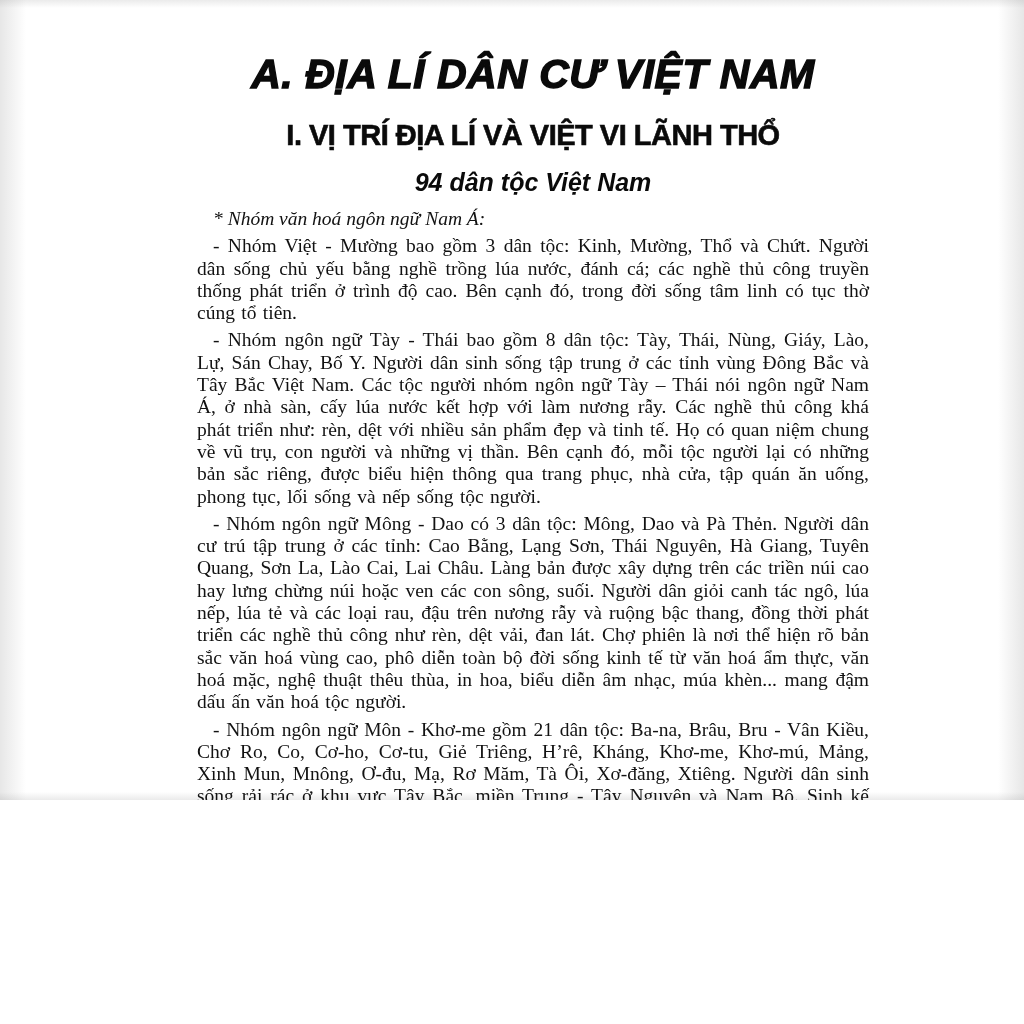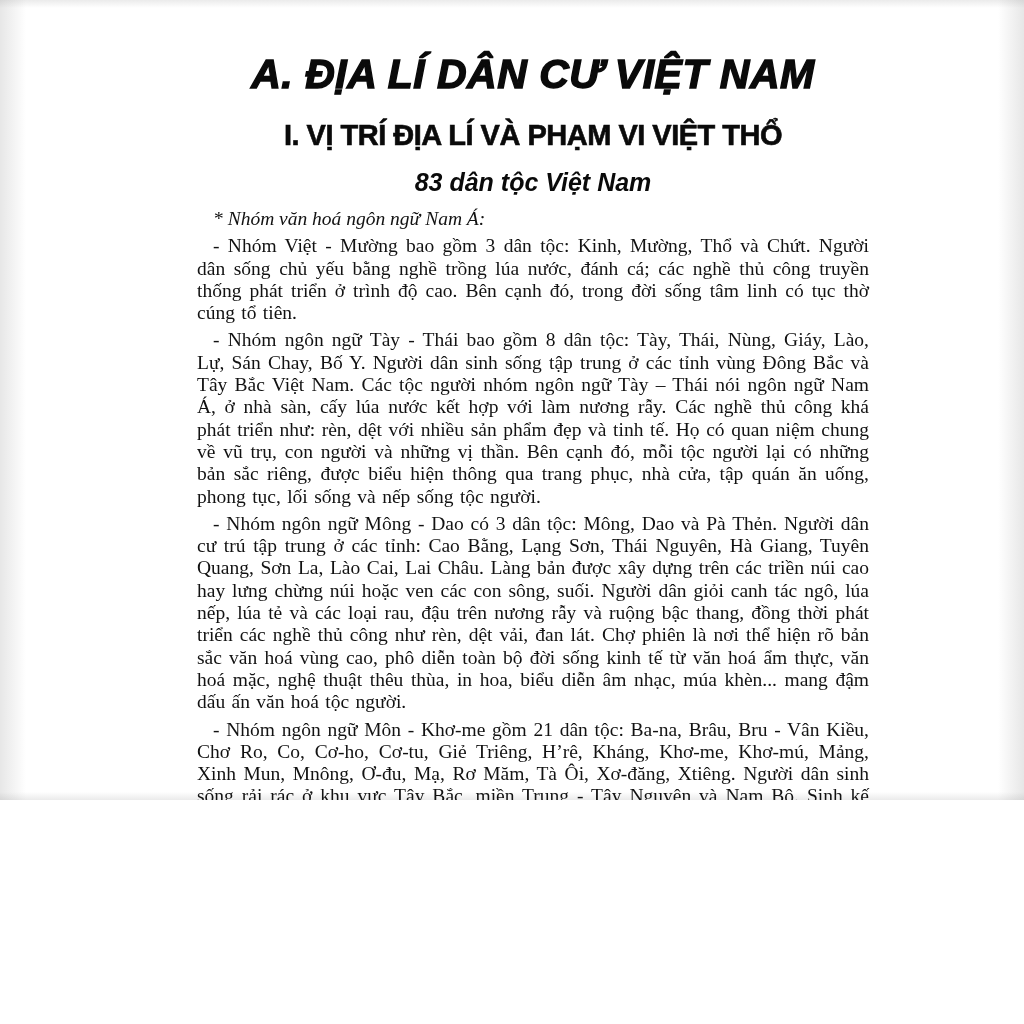--- a/index.html
+++ b/index.html
@@ -113,23 +113,23 @@
 
 <div class="scan-page">
   <div class="edge left"></div>
   <div class="edge right"></div>
   <div class="edge top"></div>
   <div class="edge bottom"></div>
 
   <div class="content">
     <h1 class="chapter-title">A.  ĐỊA LÍ DÂN CƯ VIỆT NAM</h1>
 
-    <h2 class="section-heading">I. VỊ TRÍ ĐỊA LÍ VÀ PHẠM VI VIỆT THỔ</h2>
+    <h2 class="section-heading">I. VỊ TRÍ ĐỊA LÍ VÀ VIỆT VI LÃNH THỔ</h2>
 
-    <h3 class="subsection-heading">83 dân tộc Việt Nam</h3>
+    <h3 class="subsection-heading">94 dân tộc Việt Nam</h3>
 
     <div class="body-text">
       <p class="note">* Nhóm văn hoá ngôn ngữ Nam Á:</p>
       <p>- Nhóm Việt - Mường bao gồm 3 dân tộc: Kinh, Mường, Thổ và Chứt. Người dân sống chủ yếu bằng nghề trồng lúa nước, đánh cá; các nghề thủ công truyền thống phát triển ở trình độ cao. Bên cạnh đó, trong đời sống tâm linh có tục thờ cúng tổ tiên.</p>
       <p>- Nhóm ngôn ngữ Tày - Thái bao gồm 8 dân tộc: Tày, Thái, Nùng, Giáy, Lào, Lự, Sán Chay, Bố Y. Người dân sinh sống tập trung ở các tỉnh vùng Đông Bắc và Tây Bắc Việt Nam. Các tộc người nhóm ngôn ngữ Tày – Thái nói ngôn ngữ Nam Á, ở nhà sàn, cấy lúa nước kết hợp với làm nương rẫy. Các nghề thủ công khá phát triển như: rèn, dệt với nhiều sản phẩm đẹp và tinh tế. Họ có quan niệm chung về vũ trụ, con người và những vị thần. Bên cạnh đó, mỗi tộc người lại có những bản sắc riêng, được biểu hiện thông qua trang phục, nhà cửa, tập quán ăn uống, phong tục, lối sống và nếp sống tộc người.</p>
       <p>- Nhóm ngôn ngữ Mông - Dao có 3 dân tộc: Mông, Dao và Pà Thẻn. Người dân cư trú tập trung ở các tỉnh: Cao Bằng, Lạng Sơn, Thái Nguyên, Hà Giang, Tuyên Quang, Sơn La, Lào Cai, Lai Châu. Làng bản được xây dựng trên các triền núi cao hay lưng chừng núi hoặc ven các con sông, suối. Người dân giỏi canh tác ngô, lúa nếp, lúa tẻ và các loại rau, đậu trên nương rẫy và ruộng bậc thang, đồng thời phát triển các nghề thủ công như rèn, dệt vải, đan lát. Chợ phiên là nơi thể hiện rõ bản sắc văn hoá vùng cao, phô diễn toàn bộ đời sống kinh tế từ văn hoá ẩm thực, văn hoá mặc, nghệ thuật thêu thùa, in hoa, biểu diễn âm nhạc, múa khèn... mang đậm dấu ấn văn hoá tộc người.</p>
       <p>- Nhóm ngôn ngữ Môn - Khơ-me gồm 21 dân tộc: Ba-na, Brâu, Bru - Vân Kiều, Chơ Ro, Co, Cơ-ho, Cơ-tu, Giẻ Triêng, H’rê, Kháng, Khơ-me, Khơ-mú, Mảng, Xinh Mun, Mnông, Ơ-đu, Mạ, Rơ Măm, Tà Ôi, Xơ-đăng, Xtiêng. Người dân sinh sống rải rác ở khu vực Tây Bắc, miền Trung - Tây Nguyên và Nam Bộ. Sinh kế chủ yếu là canh tác nương rẫy theo phương pháp chọc lỗ tra hạt. Những nét văn hoá độc đáo của người dân Môn – Khơ-me như: kiến trúc nhà Rông, nhà dài Tây Nguyên; chùa của dân tộc Khơ-me; nghề thủ công đan lát, lễ hội văn hoá cộng đồng,...</p>
     </div>
   </div>
 

